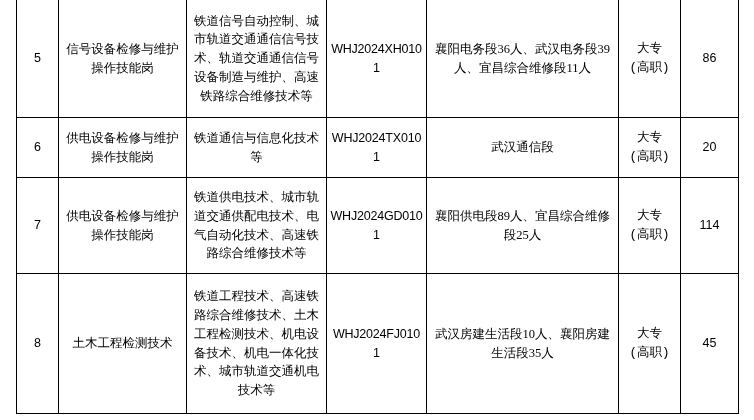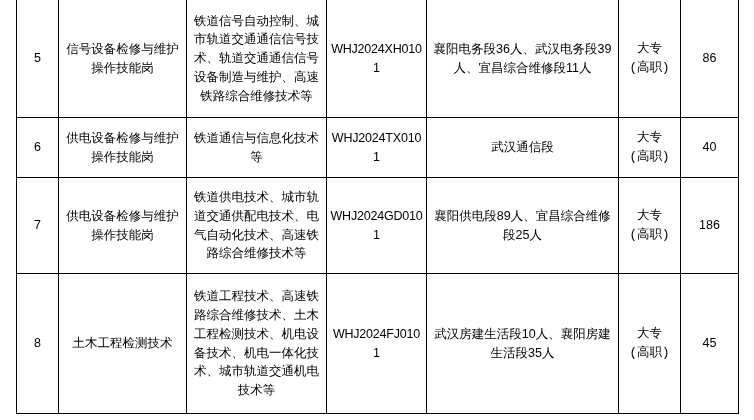--- a/index.html
+++ b/index.html
@@ -42,21 +42,21 @@
   col.c-major   { width: 140px; }
   col.c-code    { width: 100px; }
   col.c-unit    { width: 192px; }
   col.c-edu     { width: 62px; }
   col.c-num     { width: 58px; }
 
   td.cell-no    { font-size: 12.5px; }
   td.cell-post  { letter-spacing: 0px; }
   td.cell-major { text-align: justify; text-align-last: center; letter-spacing: 0px; margin-left: 9px; }
   td.cell-code  { font-size: 12px; letter-spacing: -0.2px; }
-  td.cell-unit  { letter-spacing: 0px; }
+  td.cell-unit  { letter-spacing: 0px; font-family: Liberation Serif, serif; }
   td.cell-edu   { line-height: 1.7; font-family: Liberation Mono, monospace; }
   td.cell-num   { font-size: 12.5px; }
 
   .edu-line { display: block; }
 </style>
 </head>
 <body>
 
 <div class="sheet">
   <table class="recruit-table">
@@ -85,33 +85,33 @@
       <tr style="height:60px;">
         <td class="cell-no">6</td>
         <td class="cell-post">供电设备检修与维护操作技能岗</td>
         <td class="cell-major">铁道通信与信息化技术等</td>
         <td class="cell-code">WHJ2024TX0101</td>
         <td class="cell-unit">武汉通信段</td>
         <td class="cell-edu">
           <span class="edu-line">大专</span>
           <span class="edu-line">(高职)</span>
         </td>
-        <td class="cell-num">40</td>
+        <td class="cell-num">20</td>
       </tr>
       <tr style="height:96px;">
         <td class="cell-no">7</td>
         <td class="cell-post">供电设备检修与维护操作技能岗</td>
         <td class="cell-major">铁道供电技术、城市轨道交通供配电技术、电气自动化技术、高速铁路综合维修技术等</td>
         <td class="cell-code">WHJ2024GD0101</td>
         <td class="cell-unit">襄阳供电段89人、宜昌综合维修段25人</td>
         <td class="cell-edu">
           <span class="edu-line">大专</span>
           <span class="edu-line">(高职)</span>
         </td>
-        <td class="cell-num">186</td>
+        <td class="cell-num">114</td>
       </tr>
       <tr style="height:140px;">
         <td class="cell-no">8</td>
         <td class="cell-post">土木工程检测技术</td>
         <td class="cell-major">铁道工程技术、高速铁路综合维修技术、土木工程检测技术、机电设备技术、机电一体化技术、城市轨道交通机电技术等</td>
         <td class="cell-code">WHJ2024FJ0101</td>
         <td class="cell-unit">武汉房建生活段10人、襄阳房建生活段35人</td>
         <td class="cell-edu">
           <span class="edu-line">大专</span>
           <span class="edu-line">(高职)</span>

